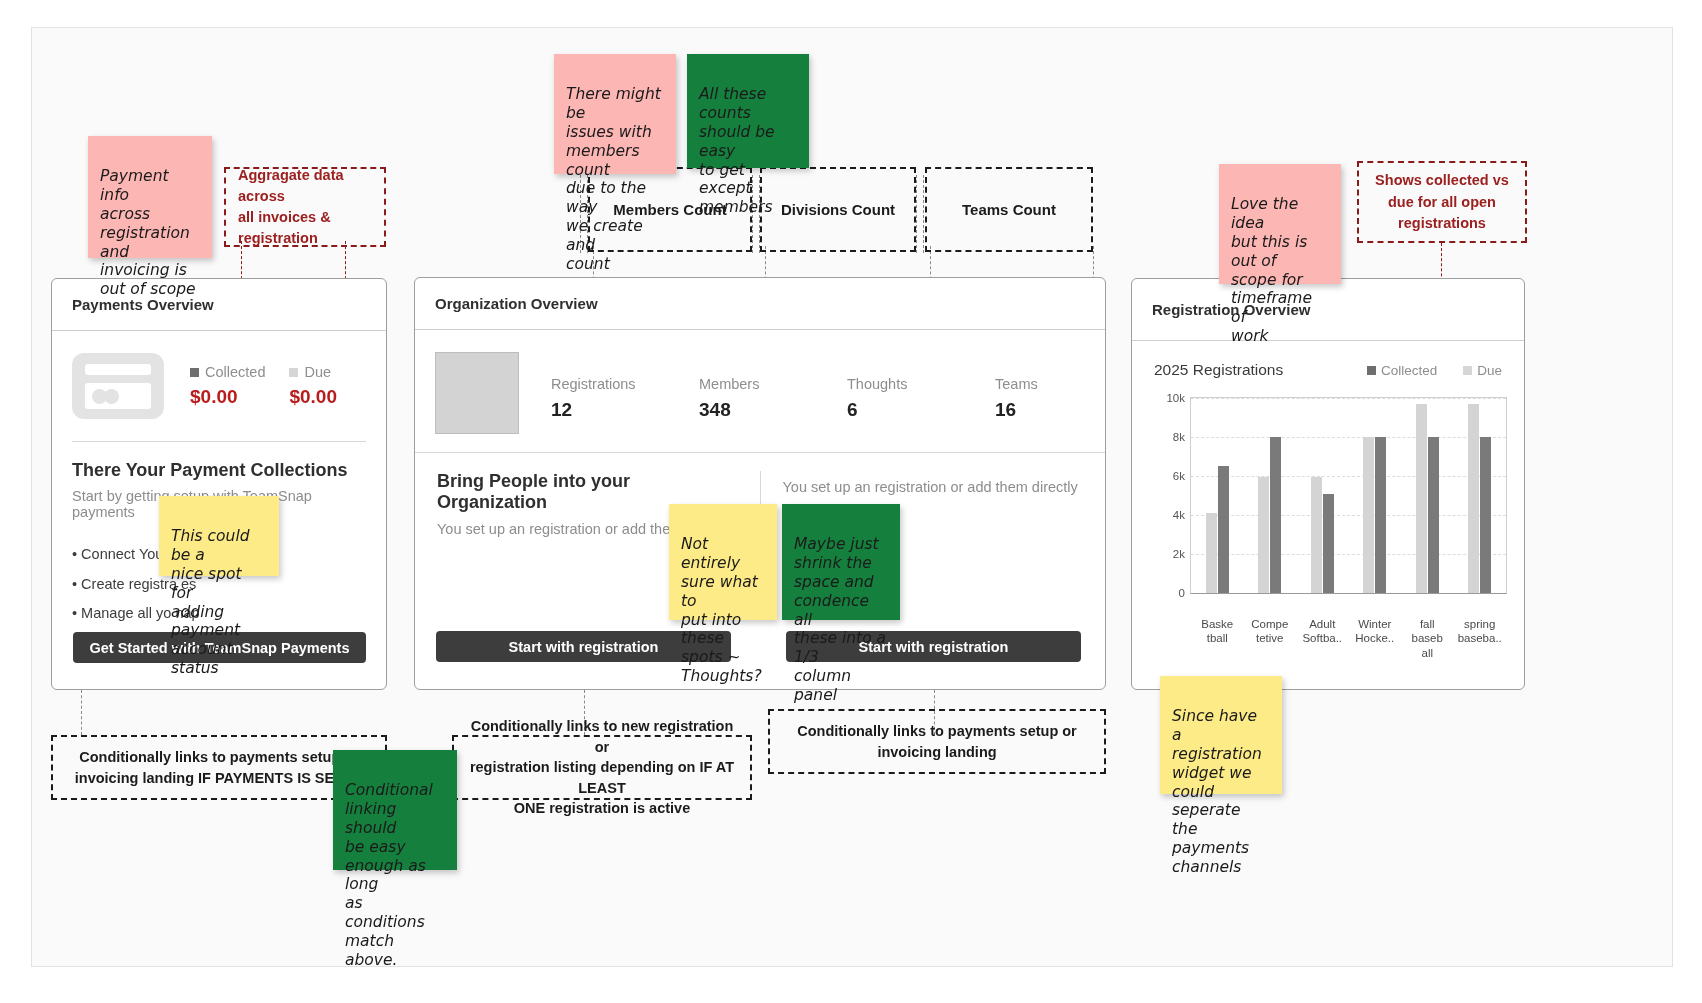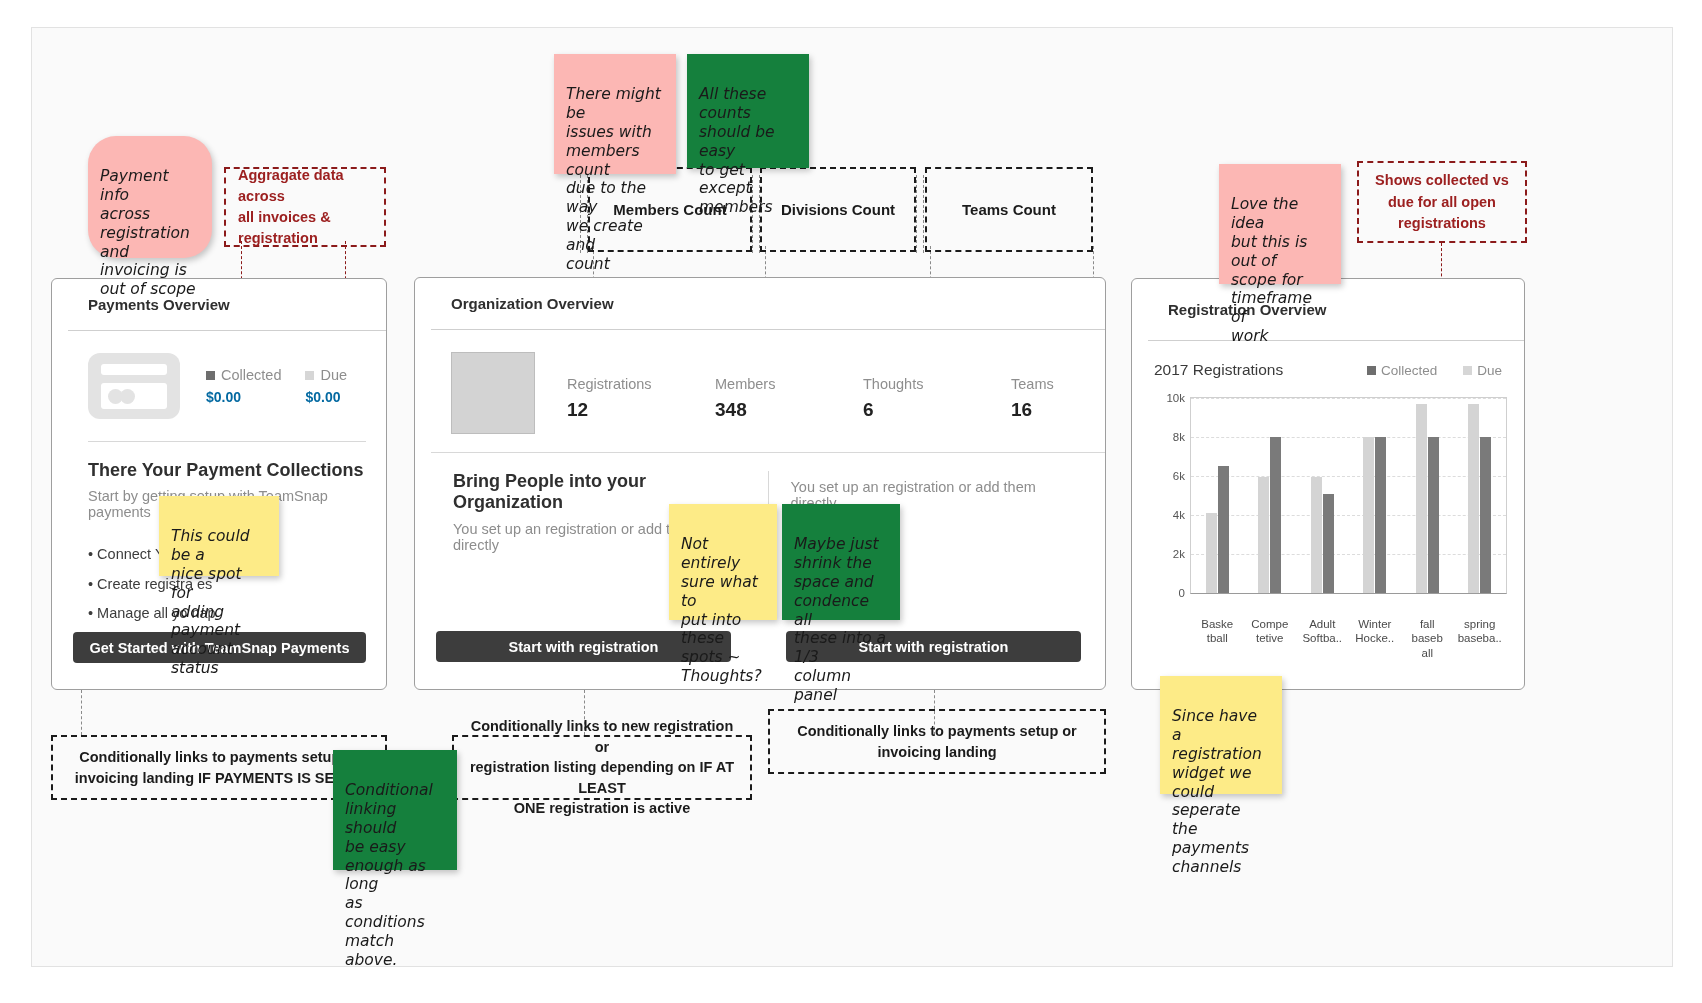--- a/index.html
+++ b/index.html
@@ -103,21 +103,20 @@
   .vline.grey { border-left: 1px dashed #8a8a8a; }
 
   
   .card {
     position: absolute;
     box-sizing: border-box;
     background: #ffffff;
     border: 1px solid #9e9e9e;
     border-radius: 6px;
     z-index: 8;
-    padding-left: 16px;
   }
   .card-header {
     box-sizing: border-box;
     height: 52px;
     display: flex;
     align-items: center;
     padding: 0 20px;
     border-bottom: 1px solid #cfcfcf;
     font-weight: bold;
     font-size: 15px;
@@ -175,23 +174,23 @@
     display: flex;
     align-items: center;
     gap: 6px;
   }
   .sw {
     width: 9px; height: 9px; display: inline-block;
   }
   .sw.dark { background: #6e6e6e; }
   .sw.light { background: #d6d6d6; }
   .metric-value {
-    font-size: 14px;
-    font-weight: bold;
-    color: #0369a1;
+    font-size: 19px;
+    font-weight: bold;
+    color: #b91c1c;
     margin-top: 6px;
   }
   .divider {
     height: 1px;
     background: #d8d8d8;
     margin: 16px 20px 0 20px;
   }
   .sect {
     padding: 18px 20px 0 20px;
   }
@@ -457,21 +456,21 @@
   </div>
   <div class="btn" style="left:786px; top:631px; width:295px; height:31px;">
     <span>Start with registration</span>
   </div>
 
   <div class="card" style="left:1131px; top:278px; width:394px; height:412px;">
     <div class="card-header" style="height:62px;">
       <span>Registration Overview</span>
     </div>
     <div class="chart-wrap">
-      <div class="chart-title">2017 Registrations</div>
+      <div class="chart-title">2025 Registrations</div>
       <div class="chart-legend">
         <span class="item">
           <span class="sw dark"></span>
           <span>Collected</span>
         </span>
         <span class="item">
           <span class="sw light"></span>
           <span>Due</span>
         </span>
       </div>
@@ -522,21 +521,21 @@
           <div class="bargroup" style="left: 277.25px;">
             <div class="bar light" style="height: 189.15px;"></div>
             <div class="bar dark" style="height: 156px;"></div>
           </div>
           <div class="xlabel" style="left: 288.75px;">spring
 baseba..</div>
         </div>
     </div>
   </div>
 
-  <div class="sticky pink" style="left:88px; top:136px; width:124px; height:122px;border-radius:28px;">
+  <div class="sticky pink" style="left:88px; top:136px; width:124px; height:122px;">
     <span>Payment info
 across
 registration
 and invoicing is
 out of scope</span>
   </div>
   <div class="sticky pink" style="left:554px; top:54px; width:122px; height:120px;">
     <span>There might be
 issues with
 members count

